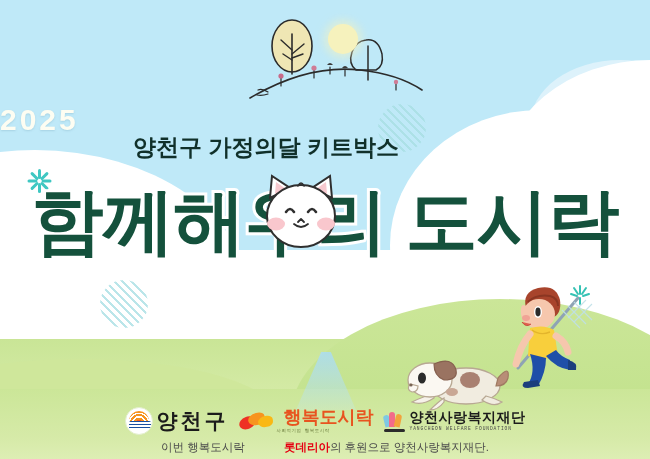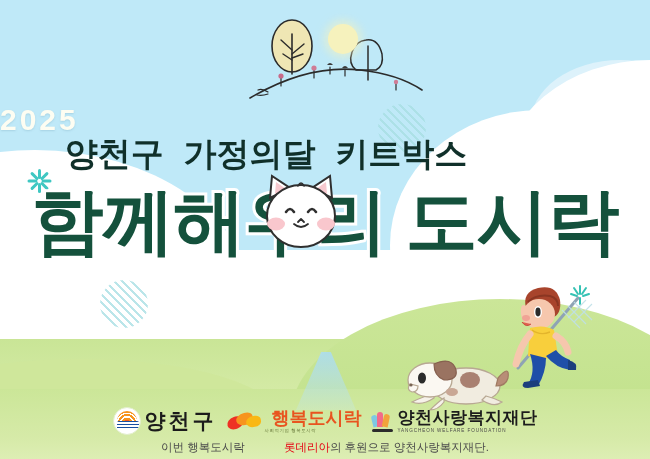--- a/index.html
+++ b/index.html
@@ -101,23 +101,23 @@
   .year {
     position:absolute; left:0; top:103px; width:650px;
     text-align:left;
     font-size:30px; font-weight:bold; letter-spacing:3px;
     color:#fdfdf2;
     text-shadow:0 1px 2px rgba(120,170,190,.35);
   }
   .kicker {
     position:absolute; left:0; top:132px; width:532px;
     text-align:center;
-    font-size:33px; font-weight:bold; letter-spacing:0px;
+    font-size:23px; font-weight:bold; letter-spacing:0px;
     color:#10302a;
-    font-family:Liberation Mono, monospace;
+    font-family:Liberation Sans, sans-serif;
   }
   .maintitle {
     position:absolute; left:0; top:185px; width:650px;
     text-align:center;
     font-size:72px; font-weight:bold; letter-spacing:-1px;
     color:#14513c;
     -webkit-text-stroke:6px #ffffff;
     paint-order:stroke fill;
     line-height:1;
   }
@@ -126,21 +126,21 @@
     text-align:center;
     font-size:14.5px; color:#8fb8d6; letter-spacing:.2px;
   }
 
   
   .footer {
     position:absolute; left:0; bottom:4px; width:650px;
   }
   .logorow {
     display:flex; align-items:center; justify-content:center;
-    gap:10px; height:34px;
+    gap:10px; height:34px;font-family:Liberation Mono, monospace;
   }
   .logo { display:flex; align-items:center; gap:4px; }
 
   .yc-emblem {
     position:relative; width:28px; height:28px; border-radius:50%;
     background:#ffffff; overflow:hidden;
     border:1px solid #e2eecb;
   }
   .yc-emblem .sunarc {
     position:absolute; left:50%; top:3px; transform:translateX(-50%);
@@ -170,27 +170,27 @@
   .hb-sub  { font-size:4.4px; color:#6a7b3c; letter-spacing:.6px; margin-top:1px; }
 
   .wf-mark { width:22px; height:22px; position:relative; }
   .wf-mark .f {
     position:absolute; bottom:5px; width:6px; border-radius:3px 3px 0 0;
   }
   .wf-mark .f1 { left:0;  height:12px; background:#7ec8e3; transform:rotate(-14deg);}
   .wf-mark .f2 { left:5px;height:15px; background:#f26b8a; }
   .wf-mark .f3 { left:11px;height:13px; background:#f2a33c; transform:rotate(12deg);}
   .wf-mark .bar{ position:absolute; left:0; bottom:0; width:21px; height:3px; background:#2b2b2b; border-radius:2px;}
-  .wf-text { font-size:17px; font-weight:bold; color:#1c1c1c; letter-spacing:.5px; line-height:1.1;}
+  .wf-text { font-size:14px; font-weight:bold; color:#1c1c1c; letter-spacing:.5px; line-height:1.1;}
   .wf-sub  { font-size:4.6px; color:#4a4a4a; letter-spacing:.9px; }
 
   .sponsorline {
     text-align:center; font-size:11.5px; color:#4b4b4b; margin-top:2px;
   }
-  .sponsorline .brand { color:#e60012; font-weight:normal;margin-left:36px; }
+  .sponsorline .brand { color:#e60012; font-weight:bold;margin-left:36px; }
 
   
   .cat { position:absolute; left:258px; top:168px; width:86px; height:88px; }
   .dog { position:absolute; left:404px; top:352px; width:118px; height:60px; }
   .boy { position:absolute; left:512px; top:280px; width:90px; height:110px; }
 </style>
 </head>
 <body>
 
 <div id="poster">

